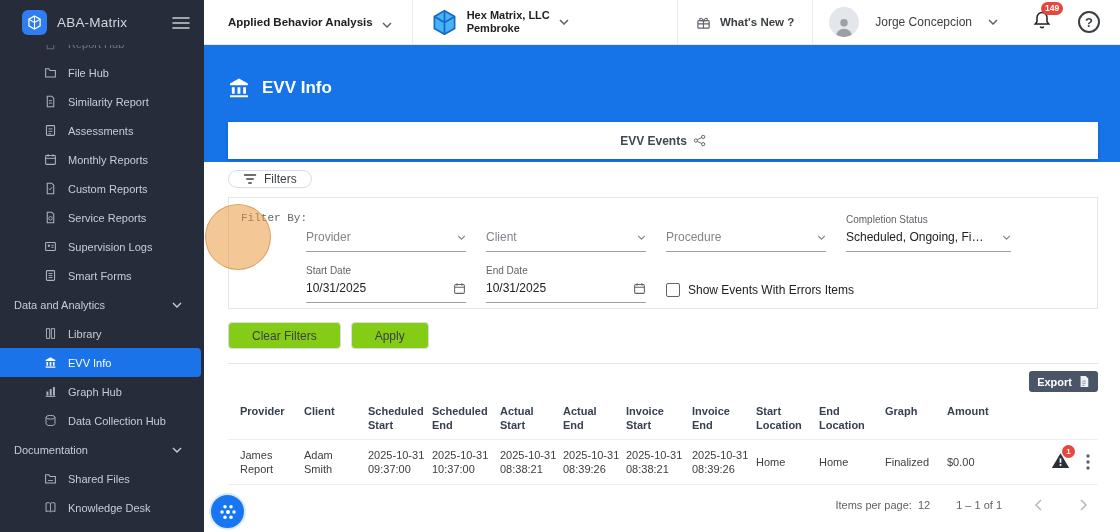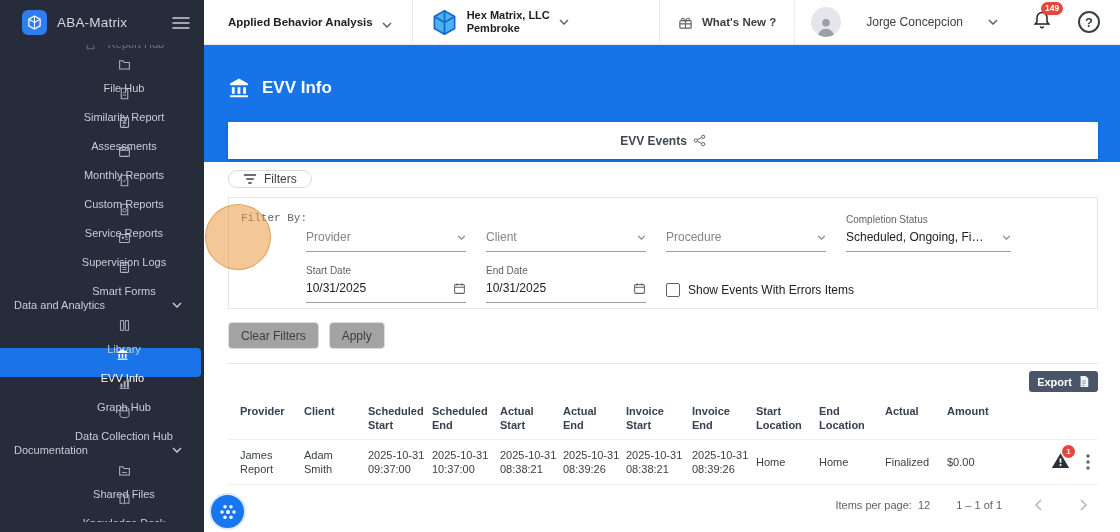--- a/index.html
+++ b/index.html
@@ -6,40 +6,40 @@
   html,body { width:1120px; height:532px; overflow:hidden; }
   body { font-family:"Liberation Sans", sans-serif; background:#fff; position:relative; font-size:12px; color:#202124; }
 
   
   .sidebar { position:absolute; left:0; top:0; width:204px; height:532px; background:#262c3a; z-index:10; }
   .sb-header { height:45px; display:flex; align-items:center; padding:0 14px 0 22px; gap:10px; }
   .sb-logo { width:25px; height:25px; border-radius:6px; background:#2f7df0; display:flex; align-items:center; justify-content:center; flex:0 0 auto; }
   .sb-brand { color:#d2d6de; font-size:13.5px; letter-spacing:.2px; flex:1; }
   .sb-burger { width:18px; cursor:pointer; }
   .sb-nav { overflow:hidden; }
-  .nav-item { height:29px; display:flex; align-items:center; gap:11px; padding-left:44px; color:#c7ccd6; font-size:11px; cursor:pointer; white-space:nowrap;flex-direction:column; }
+  .nav-item { height:29px; display:flex; align-items:center; gap:11px; padding-left:44px; color:#c7ccd6; font-size:11px; cursor:pointer; white-space:nowrap; }
   .nav-item .ico { flex:0 0 auto; display:flex; }
   .nav-item.active { background:#1a73e8; color:#fff; border-radius:0 4px 4px 0; width:201px; }
   .nav-item.partial { height:13px; overflow:hidden; opacity:.45; }
   .nav-item.partial .inner { height:29px; display:flex; align-items:center; gap:11px; margin-top:-16px; }
   .sec-header { height:29px; display:flex; align-items:center; padding:0 22px 0 14px; color:#c7ccd6; font-size:11px; cursor:pointer; }
   .sec-header span.lbl { flex:1; }
 
   
   .main { position:absolute; left:204px; top:0; width:916px; height:532px; }
   .topbar { height:45px; background:#fff; border-bottom:1px solid #e8eaed; display:flex; align-items:center; padding:0 12px 0 24px; position:relative; z-index:5; }
   .vdiv { width:1px; height:45px; background:#ececee; flex:0 0 auto; }
   .tb-program { display:flex; align-items:flex-end; gap:9px; padding-right:20px; font-weight:700; font-size:11.5px; cursor:pointer; }
   .tb-company { display:flex; align-items:center; gap:9px; padding:0 18px; cursor:pointer; }
   .tb-company .lines { line-height:1.2; }
   .tb-company .nm { font-weight:700; font-size:11px; }
   .tb-company .loc { font-weight:600; font-size:11px; }
   .tb-spacer { flex:1; }
   .tb-new { display:flex; align-items:center; gap:9px; padding:0 18px; font-weight:700; font-size:11.5px; color:#3c4043; cursor:pointer; }
-  .tb-user { display:flex; align-items:center; gap:25px; padding:0 16px; cursor:pointer; }
+  .tb-user { display:flex; align-items:center; gap:16px; padding:0 16px; cursor:pointer; }
   .avatar { width:30px; height:30px; border-radius:50%; background:#e3e6ea; display:flex; align-items:flex-end; justify-content:center; overflow:hidden; }
   .tb-user .uname { font-size:12px; color:#3c4043; }
   .tb-bell { position:relative; margin:0 12px 0 18px; cursor:pointer; }
   .badge { position:absolute; top:-8px; left:9px; background:#e8453c; color:#fff; font-size:8.5px; font-weight:700; border-radius:8px; padding:2px 4px; line-height:1; }
   .tb-help { width:22px; height:22px; border-radius:50%; border:2px solid #3c4043; display:flex; align-items:center; justify-content:center; font-weight:700; font-size:13px; color:#3c4043; margin:0 8px 0 14px; cursor:pointer; }
 
   
   .band { position:relative; height:117px; background:#1673e8; }
   .page-title { position:absolute; left:24px; top:32px; display:flex; align-items:center; gap:12px; color:#fff; font-size:17px; font-weight:700; }
   .tab-card { position:absolute; left:24px; top:77px; width:870px; height:37px; background:#fff; box-shadow:0 1px 3px rgba(0,0,0,.18); display:flex; align-items:center; justify-content:center; gap:6px; font-size:12px; font-weight:600; color:#3f4750; cursor:pointer; }
@@ -55,21 +55,21 @@
   .sel { width:160px; border-bottom:1px solid #9aa0a6; display:flex; align-items:center; justify-content:space-between; padding-bottom:7px; cursor:pointer; }
   .sel .ph { color:#80868b; font-size:12px; }
   .sel .val { color:#202124; font-size:12px; white-space:nowrap; overflow:hidden; text-overflow:ellipsis; max-width:140px; }
   .flabel { font-size:10px; color:#5f6368; margin-bottom:5px; }
   .fld { width:160px; }
   .fld.wide { width:165px; }
   .chk-wrap { display:flex; align-items:center; gap:8px; padding-bottom:6px; cursor:pointer; }
   .chkbox { width:14px; height:14px; border:1.6px solid #5f6368; border-radius:2px; background:#fff; }
   .chk-lbl { font-size:12px; color:#202124; }
   .actions { margin-top:13px; display:flex; gap:10px; }
-  .btn { height:27px; padding:0 12px; border:1px solid #dadce0; border-radius:4px; background:#a3a3a3; font-size:12px; color:#3c4043; cursor:pointer; display:inline-flex; align-items:center; font-family:"Liberation Sans", sans-serif; }
+  .btn { height:27px; padding:0 23px; border:1px solid #dadce0; border-radius:4px; background:#84cc16; font-size:12px; color:#3c4043; cursor:pointer; display:inline-flex; align-items:center; font-family:"Liberation Sans", sans-serif; }
   .hr { margin-top:14px; border-top:1px solid #e3e5e8; }
   .export-row { display:flex; justify-content:flex-end; padding:7px 0 5px; }
   .export-btn { display:inline-flex; align-items:center; gap:6px; background:#4a5568; color:#fff; font-size:11px; font-weight:600; border-radius:3px; padding:4px 8px; cursor:pointer; }
 
   .tgrid { display:grid; grid-template-columns:64px 64px 64px 68px 63px 63px 66px 64px 63px 66px 62px 58px minmax(0,1fr); padding:0 2px 0 12px; align-items:start; }
   .thead { margin-top:2px; }
   .thead .hc { font-size:11px; font-weight:700; color:#374151; line-height:1.25; padding:6px 6px 6px 0; }
   .trow { border-top:1px solid #eceef1; border-bottom:1px solid #eceef1; align-items:center; }
   .trow .cell { font-size:11px; color:#3c4043; line-height:1.3; padding:8px 6px 8px 0; }
   .cell.dt { white-space:pre-line; }
@@ -426,21 +426,21 @@
       <div class="hc">Provider</div>
       <div class="hc">Client</div>
       <div class="hc">Scheduled Start</div>
       <div class="hc">Scheduled End</div>
       <div class="hc">Actual Start</div>
       <div class="hc">Actual End</div>
       <div class="hc">Invoice Start</div>
       <div class="hc">Invoice End</div>
       <div class="hc">Start Location</div>
       <div class="hc">End Location</div>
-      <div class="hc">Actual</div>
+      <div class="hc">Graph</div>
       <div class="hc">Amount</div>
       <div class="hc"></div>
     </div>
 
     
     <div class="tgrid trow">
       <div class="cell">James Report</div>
       <div class="cell">Adam Smith</div>
       <div class="cell dt">2025-10-31
 09:37:00</div>

